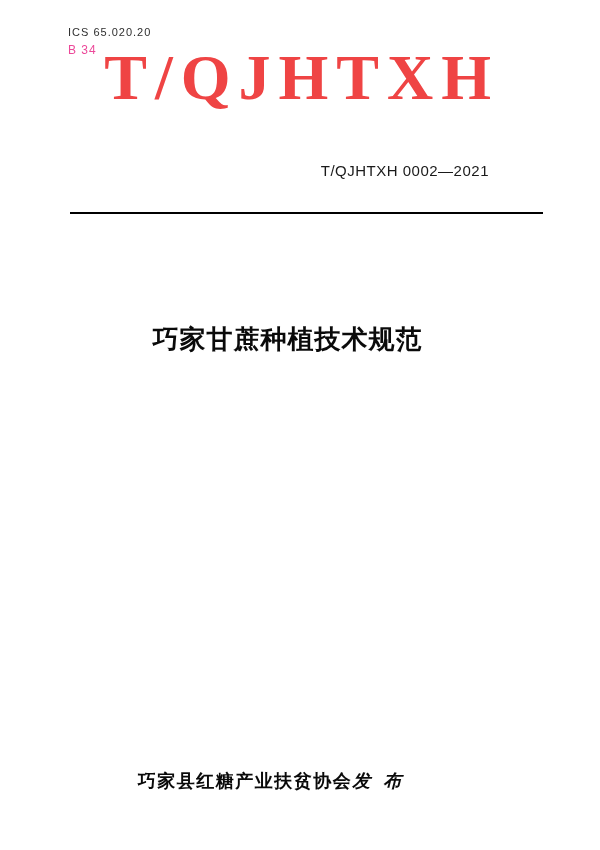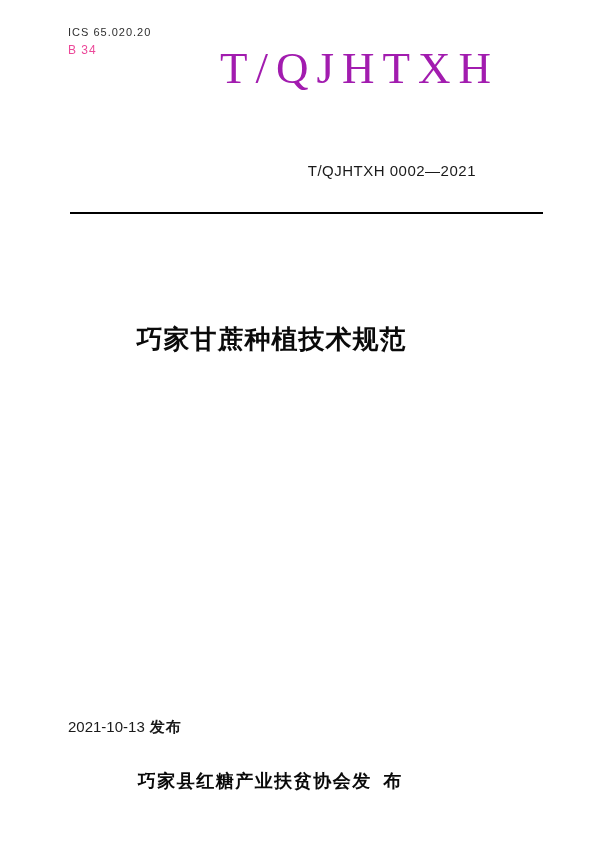--- a/index.html
+++ b/index.html
@@ -32,59 +32,59 @@
     font-size: 12px;
     letter-spacing: 1px;
     color: #ec4899;
     white-space: nowrap;
   }
   .standard-logo {
     position: absolute;
     top: 46px;
     right: 44px;
     font-family: "Liberation Serif", serif;
-    font-weight: normal;
-    font-size: 45px;
+    font-weight: bold;
+    font-size: 64px;
     line-height: 1;
     letter-spacing: 8px;
     white-space: nowrap;
-    color: #a21caf;
+    color: #ef4444;
   }
   .association-title {
     position: absolute;
     left: 68px;
     top: 114px;
     width: 500px;
     font-weight: bold;
     font-size: 26px;
     line-height: 1.2;
     letter-spacing: 7px;
     white-space: nowrap;
     color: #0a0a0a;
   }
   .standard-number {
     position: absolute;
     top: 162px;
-    right: 67px;
+    right: 54px;
     font-size: 15px;
     letter-spacing: 0.5px;
     white-space: nowrap;
     color: #1a1a1a;
   }
   .title-rule {
     position: absolute;
     left: 70px;
     top: 212px;
     width: 492px;
     height: 2px;
     background: #000000;
   }
   .document-title {
     position: absolute;
-    left: 0;
+    left: 16px;
     top: 322px;
     width: 100%;
     text-align: center;
     font-weight: bold;
     font-size: 26px;
     letter-spacing: 1px;
     color: #0a0a0a;
   }
   .dates-row {
     position: absolute;
@@ -112,20 +112,21 @@
     font-weight: bold;
     font-size: 18px;
     color: #0a0a0a;
     white-space: nowrap;
   }
   .footer-row .publisher-name {
     letter-spacing: 1.5px;
   }
   .footer-row .publish-action {
     letter-spacing: 4px;
+    font-style: italic;
   }
 </style>
 </head>
 <body>
 
 <div class="page">
 
   <div class="ics-code">ICS 65.020.20</div>
 
   <div class="classification-code">B 34</div>
@@ -133,23 +134,20 @@
   <div class="standard-logo">T/QJHTXH</div>
 
 
   <div class="standard-number">T/QJHTXH 0002—2021</div>
 
   <div class="title-rule"></div>
 
   <div class="document-title">巧家甘蔗种植技术规范</div>
 
   <div class="dates-row">
-    <span>
-      <span>2021-10-13</span><span class="cjk">发布</span>
-    </span>
   </div>
 
   <div class="footer-row">
     <span class="publisher-name">巧家县红糖产业扶贫协会</span>
     <span class="publish-action">发 布</span>
   </div>
 
 </div>
 
 </body></html>

